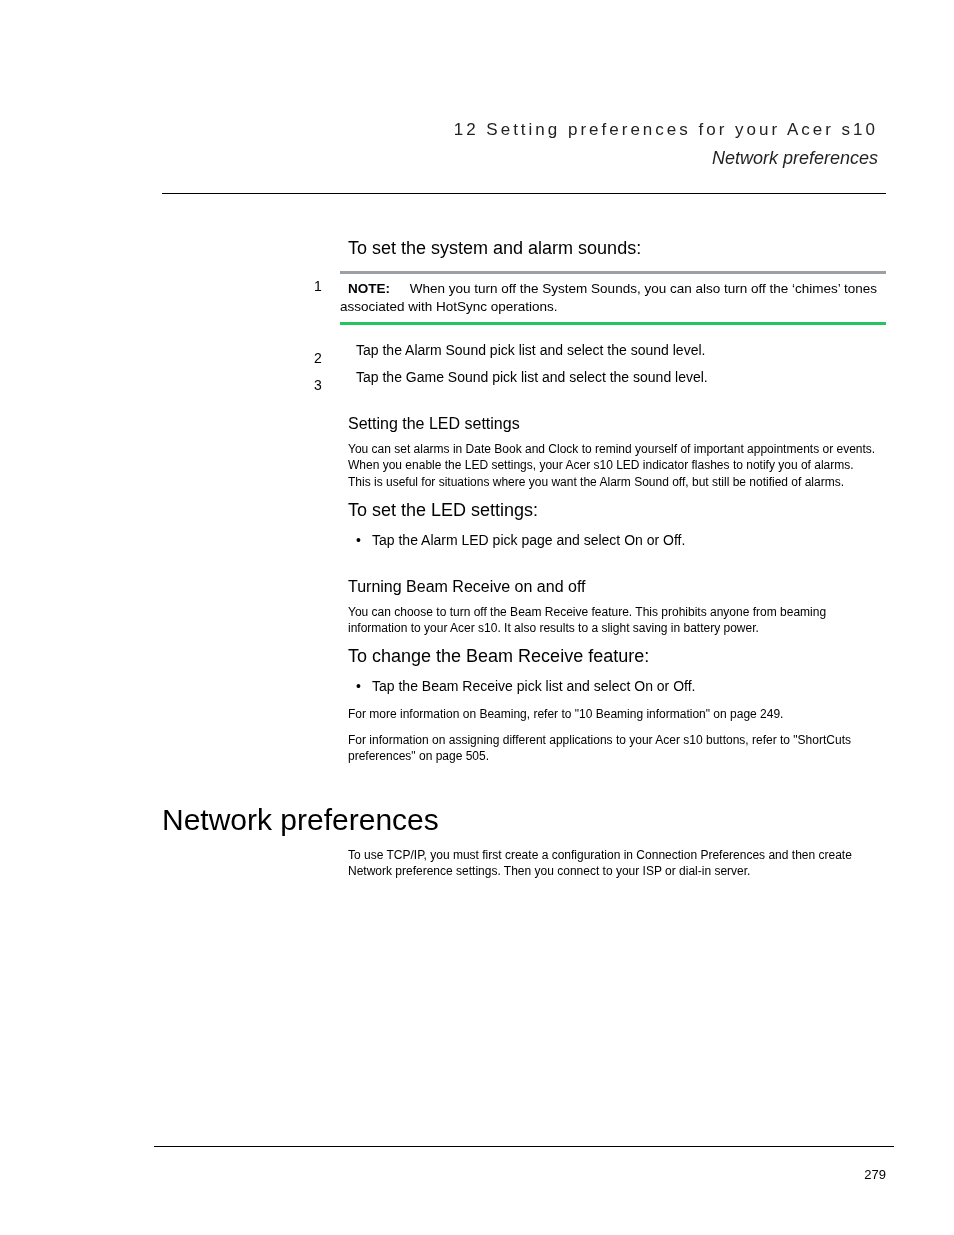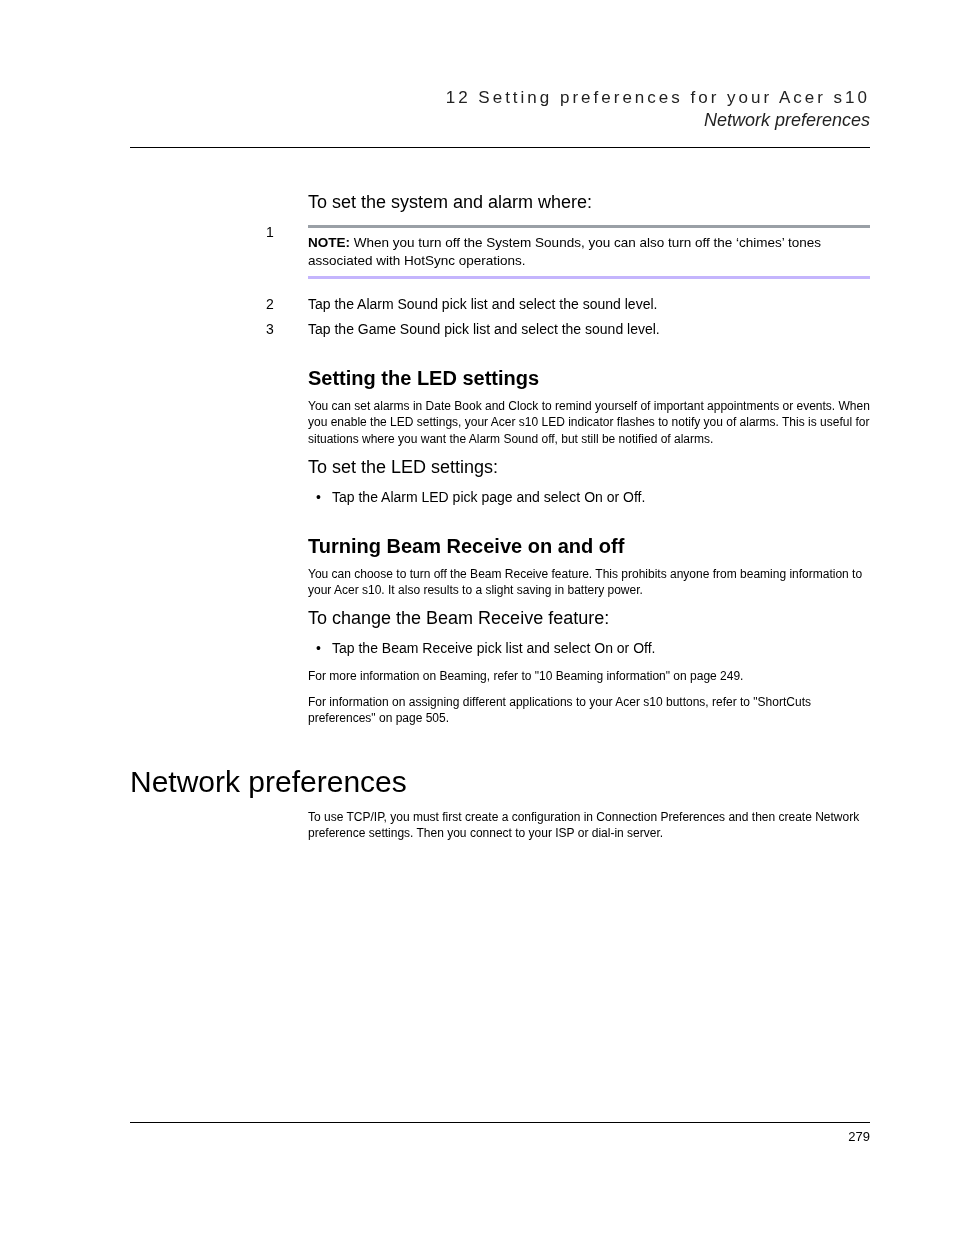--- a/index.html
+++ b/index.html
@@ -1,15 +1,15 @@
 <!DOCTYPE html>
 <html><head>
 <meta charset="utf-8">
 <style>
-  * { box-sizing: border-box; margin: 0; padding: 0; }
+  * { box-sizing: border-box; margin: 8px; padding: 0; }
   html, body { width: 954px; height: 1235px; background: #fff; }
   body {
     font-family: "Segoe UI", "Helvetica Neue", Arial, sans-serif;
     color: #000;
     position: relative;
   }
   .page {
     position: absolute;
     left: 130px;
     top: 88px;
@@ -36,22 +36,22 @@
   }
   .content {
     padding-left: 178px; 
   }
   .h3 {
     font-size: 18px;
     font-weight: 400;
     margin-bottom: 10px;
   }
   .h2 {
-    font-size: 20px;
-    font-weight: 700;
+    font-size: 16px;
+    font-weight: 400;
     margin-top: 28px;
     margin-bottom: 8px;
   }
   .h1 {
     font-size: 30px;
     font-weight: 300;
     margin-top: 38px;
     margin-bottom: 10px;
     margin-left: -178px;
   }
@@ -67,21 +67,21 @@
     margin-bottom: 6px;
   }
   .step .num {
     position: absolute;
     left: -42px;
     top: 0;
     font-size: 14px;
   }
   .notebox {
     border-top: 3px solid #9aa0a6;
-    border-bottom: 3px solid #c4b5fd;
+    border-bottom: 3px solid #22c55e;
     padding: 6px 0 6px 0;
     margin: 12px 0 16px 0;
     font-size: 13.5px;
     line-height: 1.35;
   }
   .notebox .label { font-weight: 700; }
   .bullet {
     position: relative;
     font-size: 14px;
     line-height: 1.35;
@@ -93,37 +93,37 @@
     position: absolute;
     left: 8px;
     top: 0;
   }
   .footer {
     position: absolute;
     left: 130px;
     width: 740px;
     top: 1122px;
     border-top: 1px solid #000;
-    padding-top: 6px;
+    padding-top: 20px;
     text-align: right;
     font-size: 13px;
   }
 </style>
 </head>
 <body>
 
 <div class="page">
   <div class="running-head">
     <div class="rh-chapter">12 Setting preferences for your Acer s10</div>
     <div class="rh-section">Network preferences</div>
   </div>
 
   <div class="content">
 
-    <div class="h3">To set the system and alarm where:</div>
+    <div class="h3">To set the system and alarm sounds:</div>
 
     <div class="step">
       <span class="num">1</span>
     </div>
 
     <div class="notebox">
       <span class="label">NOTE:</span>
       <span>When you turn off the System Sounds, you can also turn off the ‘chimes’ tones associated with HotSync operations.</span>
     </div>
 

